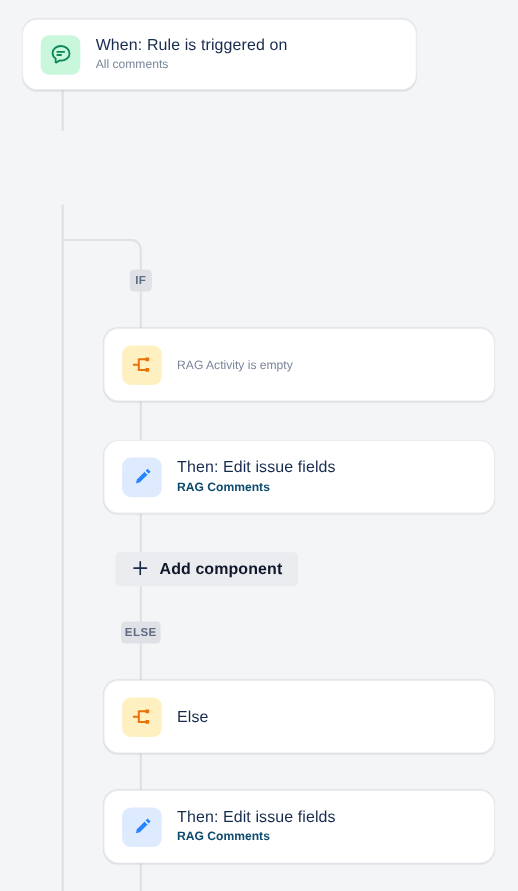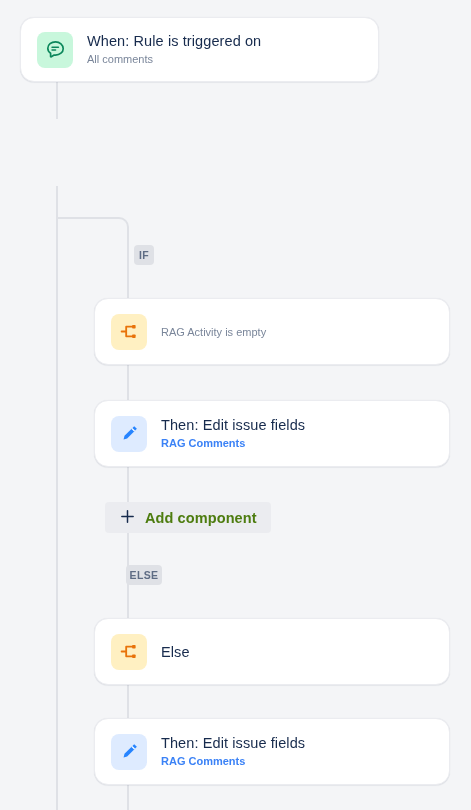--- a/index.html
+++ b/index.html
@@ -71,60 +71,59 @@
     line-height: 18px;
     letter-spacing: 0.1px;
   }
   .card-sub {
     font-size: 11px;
     color: #7A869A;
     line-height: 17px;
     margin-top: 1px;
   }
   .card-sub.strong {
-    color: #3b82f6;
+    color: #0c4a6e;
     font-weight: bold;
   }
 
   
   .badge {
     position: absolute;
     box-sizing: border-box;
     background: #DFE1E6;
     color: #5E6C84;
     border-radius: 4px;
     font-size: 10.5px;
     font-weight: bold;
     letter-spacing: 0.4px;
     display: flex;
     align-items: center;
     justify-content: center;
     height: 20px;
-    margin-left: 16px;
   }
 
   
   .add-btn {
     position: absolute;
     box-sizing: border-box;
     background: #EBECF0;
     border: none;
     border-radius: 4px;
     display: flex;
     align-items: center;
     gap: 9px;
     padding: 0 14px;
     height: 31px;
     cursor: pointer;
     font-family: "Liberation Sans", sans-serif;
   }
   .add-btn-label {
     font-size: 14.5px;
     font-weight: bold;
-    color: #4d7c0f;
+    color: #0f172a;
     letter-spacing: 0.1px;
     white-space: nowrap;
   }
   .plus-icon { display: block; }
 </style>
 </head>
 <body>
 
 <div id="canvas">
 

